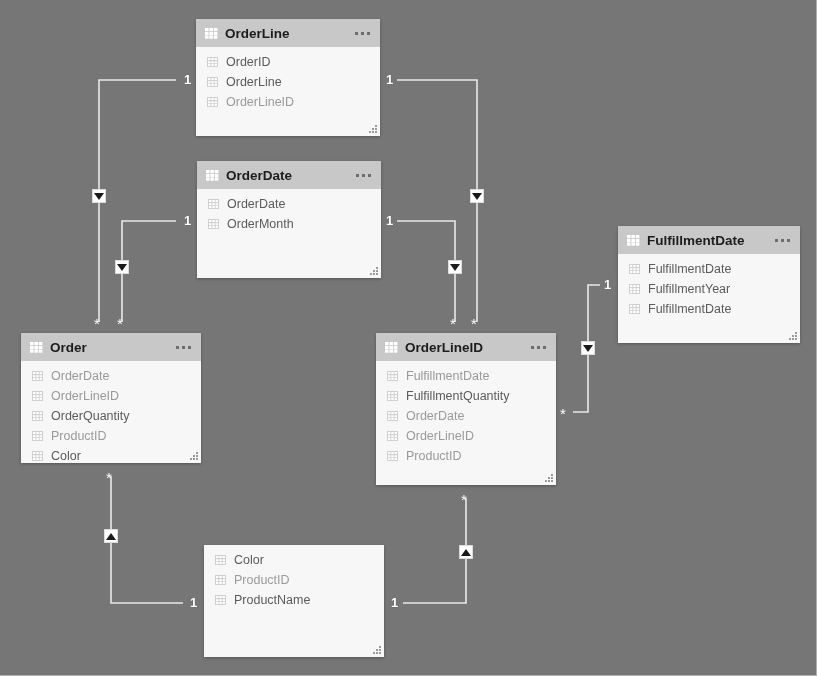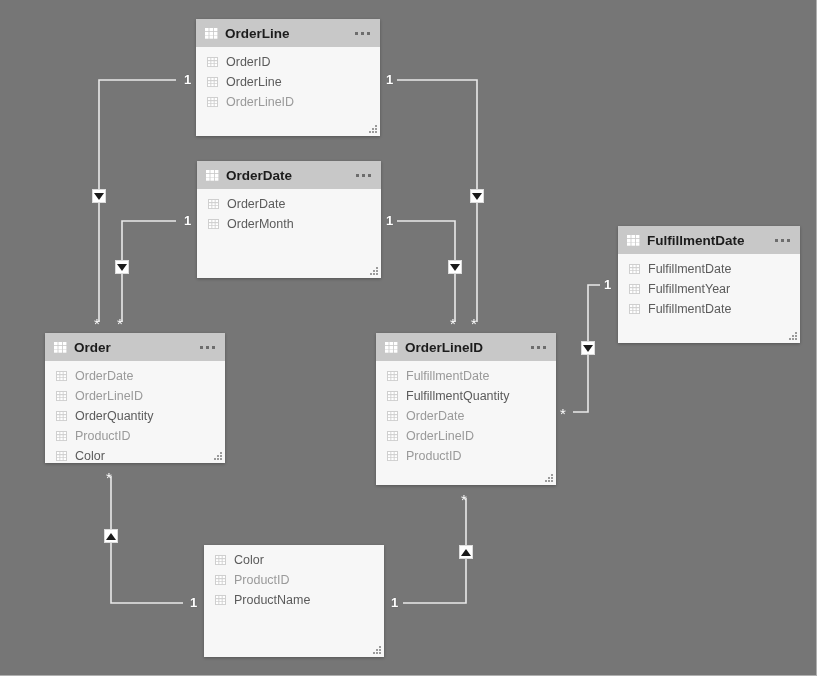--- a/index.html
+++ b/index.html
@@ -416,21 +416,21 @@
         </div>
         <div class="resize-handle">
           <i style="left: 6px; top: 0px;"></i>
           <i style="left: 3px; top: 3px;"></i>
           <i style="left: 6px; top: 3px;"></i>
           <i style="left: 0px; top: 6px;"></i>
           <i style="left: 3px; top: 6px;"></i>
           <i style="left: 6px; top: 6px;"></i>
         </div>
       </div>
-      <div class="tbl" style="left: 21px; top: 333px; width: 180px; height: 130px; margin-left: 24px;">
+      <div class="tbl" style="left: 21px; top: 333px; width: 180px; height: 130px;">
         <div class="tbl-head">
           <svg class="gi-head" viewBox="0 0 13 11">
             <rect x="0" y="0" width="3.6" height="3.2" fill="#ffffff"></rect>
             <rect x="4.4" y="0" width="3.6" height="3.2" fill="#ffffff"></rect>
             <rect x="8.8" y="0" width="3.6" height="3.2" fill="#ffffff"></rect>
             <rect x="0" y="4" width="3.6" height="3.2" fill="#ffffff"></rect>
             <rect x="4.4" y="4" width="3.6" height="3.2" fill="#ffffff"></rect>
             <rect x="8.8" y="4" width="3.6" height="3.2" fill="#ffffff"></rect>
             <rect x="0" y="7.5" width="3.6" height="3.2" fill="#ffffff"></rect>
             <rect x="4.4" y="7.5" width="3.6" height="3.2" fill="#ffffff"></rect>

